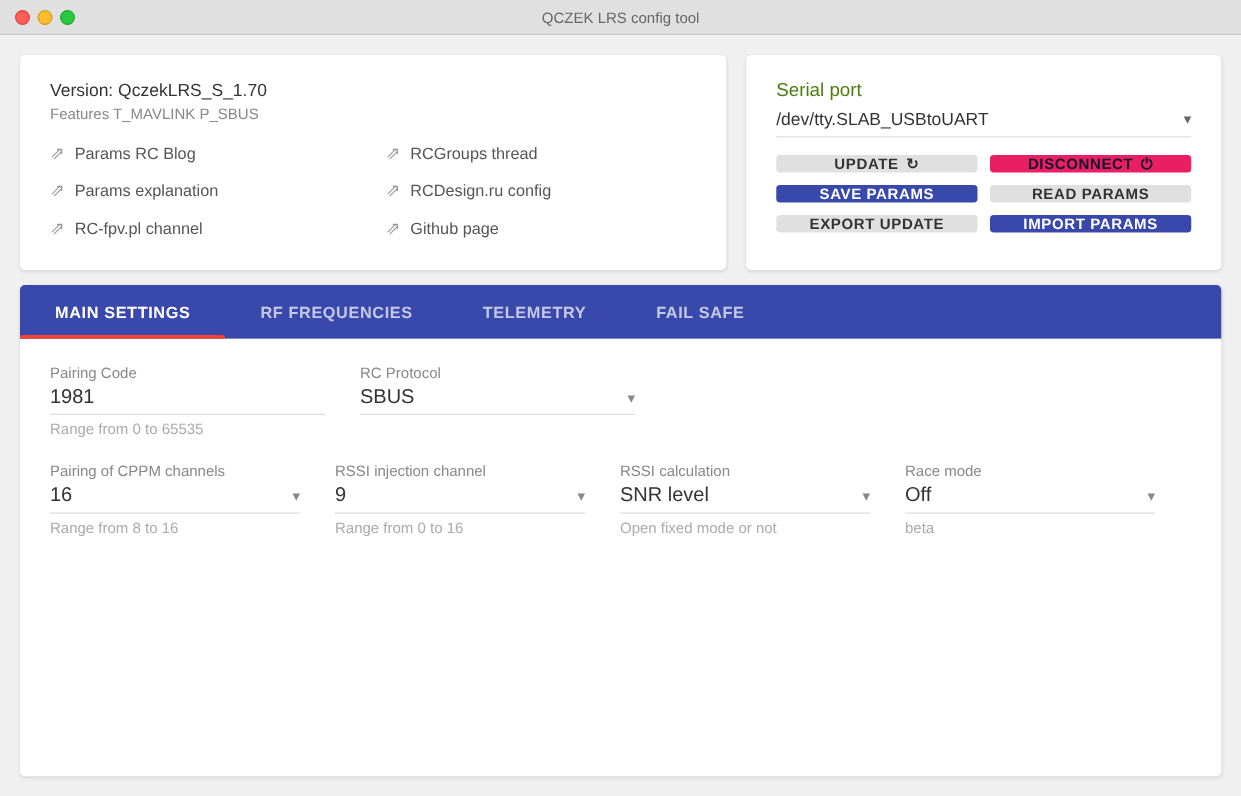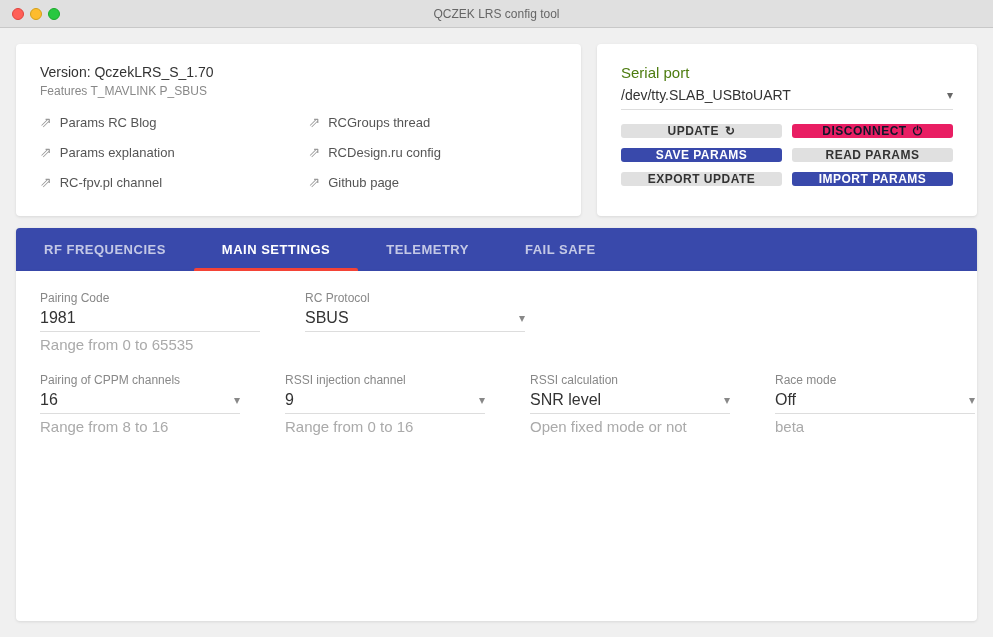--- a/index.html
+++ b/index.html
@@ -191,42 +191,42 @@
     
     .settings-panel {
       background: white;
       border-radius: 0 0 4px 4px;
       padding: 20px 24px;
       box-shadow: 0 1px 3px rgba(0,0,0,0.1);
       flex: 1;
     }
     .settings-row {
       display: flex;
-      gap: 45px;
+      gap: 28px;
       margin-bottom: 20px;
     }
     .field-group {
       display: flex;
       flex-direction: column;
       min-width: 220px;
     }
     .field-label {
       font-size: 12px;
       color: #888;
       margin-bottom: 4px;
     }
     .field-value {
       font-size: 16px;
       color: #333;
       border-bottom: 1px solid #ddd;
       padding-bottom: 4px;
       margin-bottom: 4px;
     }
     .field-range {
-      font-size: 15px;
+      font-size: 12px;
       color: #aaa;
     }
     .field-select {
       display: flex;
       align-items: center;
       justify-content: space-between;
       border-bottom: 1px solid #ddd;
       padding-bottom: 4px;
       margin-bottom: 4px;
     }
@@ -319,25 +319,25 @@
         </button>
         <button class="btn btn-dark-blue">
           <span>IMPORT PARAMS</span>
         </button>
       </div>
     </div>
   </div>
 
   <div style="display:flex;flex-direction:column;flex:1;">
     <div class="tabs-section">
+      <div class="tab-item active">
+        <span>MAIN SETTINGS</span>
+      </div>
       <div class="tab-item">
         <span>RF FREQUENCIES</span>
-      </div>
-      <div class="tab-item active">
-        <span>MAIN SETTINGS</span>
       </div>
       <div class="tab-item">
         <span>TELEMETRY</span>
       </div>
       <div class="tab-item">
         <span>FAIL SAFE</span>
       </div>
     </div>
 
     <div class="settings-panel">

